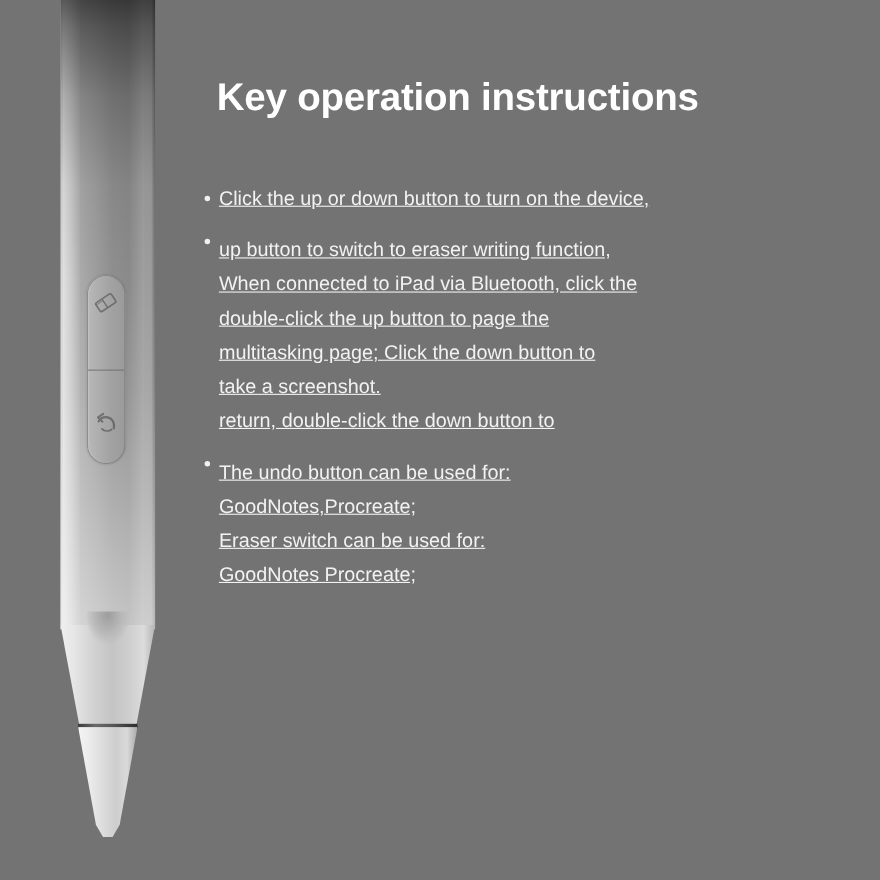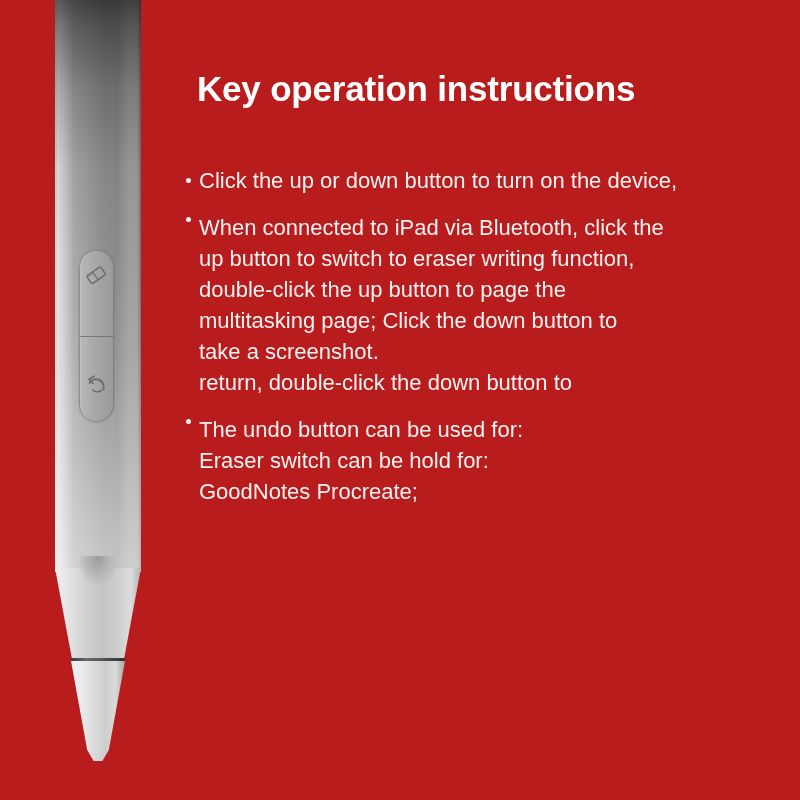--- a/index.html
+++ b/index.html
@@ -12,21 +12,21 @@
     height: 800px;
     overflow: hidden;
     font-family: "Liberation Sans", sans-serif;
     -webkit-font-smoothing: antialiased;
   }
 
   #page {
     position: relative;
     width: 800px;
     height: 800px;
-    background: #b91c1c;
+    background: #737373;
   }
 
   
   .stylus-figure {
     position: absolute;
     left: 0px;
     top: 0px;
     width: 180px;
     height: 800px;
   }
@@ -210,23 +210,24 @@
     position: absolute;
     left: 0px;
     top: 165px;
     width: 600px;
   }
 
   .bullet-item {
     position: relative;
     padding-left: 13px;
     color: #f2f2f2;
-    font-size: 22px;
+    font-size: 18px;
     line-height: 31px;
     font-weight: 400;
+    text-decoration: underline;
   }
   .bullet-item + .bullet-item { margin-top: 16px; }
 
   .bullet-dot {
     position: absolute;
     left: 0px;
     width: 5px;
     height: 5px;
     border-radius: 50%;
     background: #f2f2f2;
@@ -277,29 +278,30 @@
   <div class="content">
     <div class="page-title">Key operation instructions</div>
 
     <div class="bullet-list">
         <div class="bullet-item align-mid">
           <span class="bullet-dot"></span>
           <span class="bullet-line">Click the up or down button to turn on the device,</span>
         </div>
         <div class="bullet-item align-top">
           <span class="bullet-dot"></span>
+          <span class="bullet-line">up button to switch to eraser writing function,</span>
           <span class="bullet-line">When connected to iPad via Bluetooth, click the</span>
-          <span class="bullet-line">up button to switch to eraser writing function,</span>
           <span class="bullet-line">double-click the up button to page the</span>
           <span class="bullet-line">multitasking page; Click the down button to</span>
           <span class="bullet-line">take a screenshot.</span>
           <span class="bullet-line">return, double-click the down button to</span>
         </div>
         <div class="bullet-item align-top">
           <span class="bullet-dot"></span>
           <span class="bullet-line">The undo button can be used for:</span>
-          <span class="bullet-line">Eraser switch can be hold for:</span>
+          <span class="bullet-line">GoodNotes,Procreate;</span>
+          <span class="bullet-line">Eraser switch can be used for:</span>
           <span class="bullet-line">GoodNotes Procreate;</span>
         </div>
       </div>
   </div>
 
 </div>
 
 </body></html>

